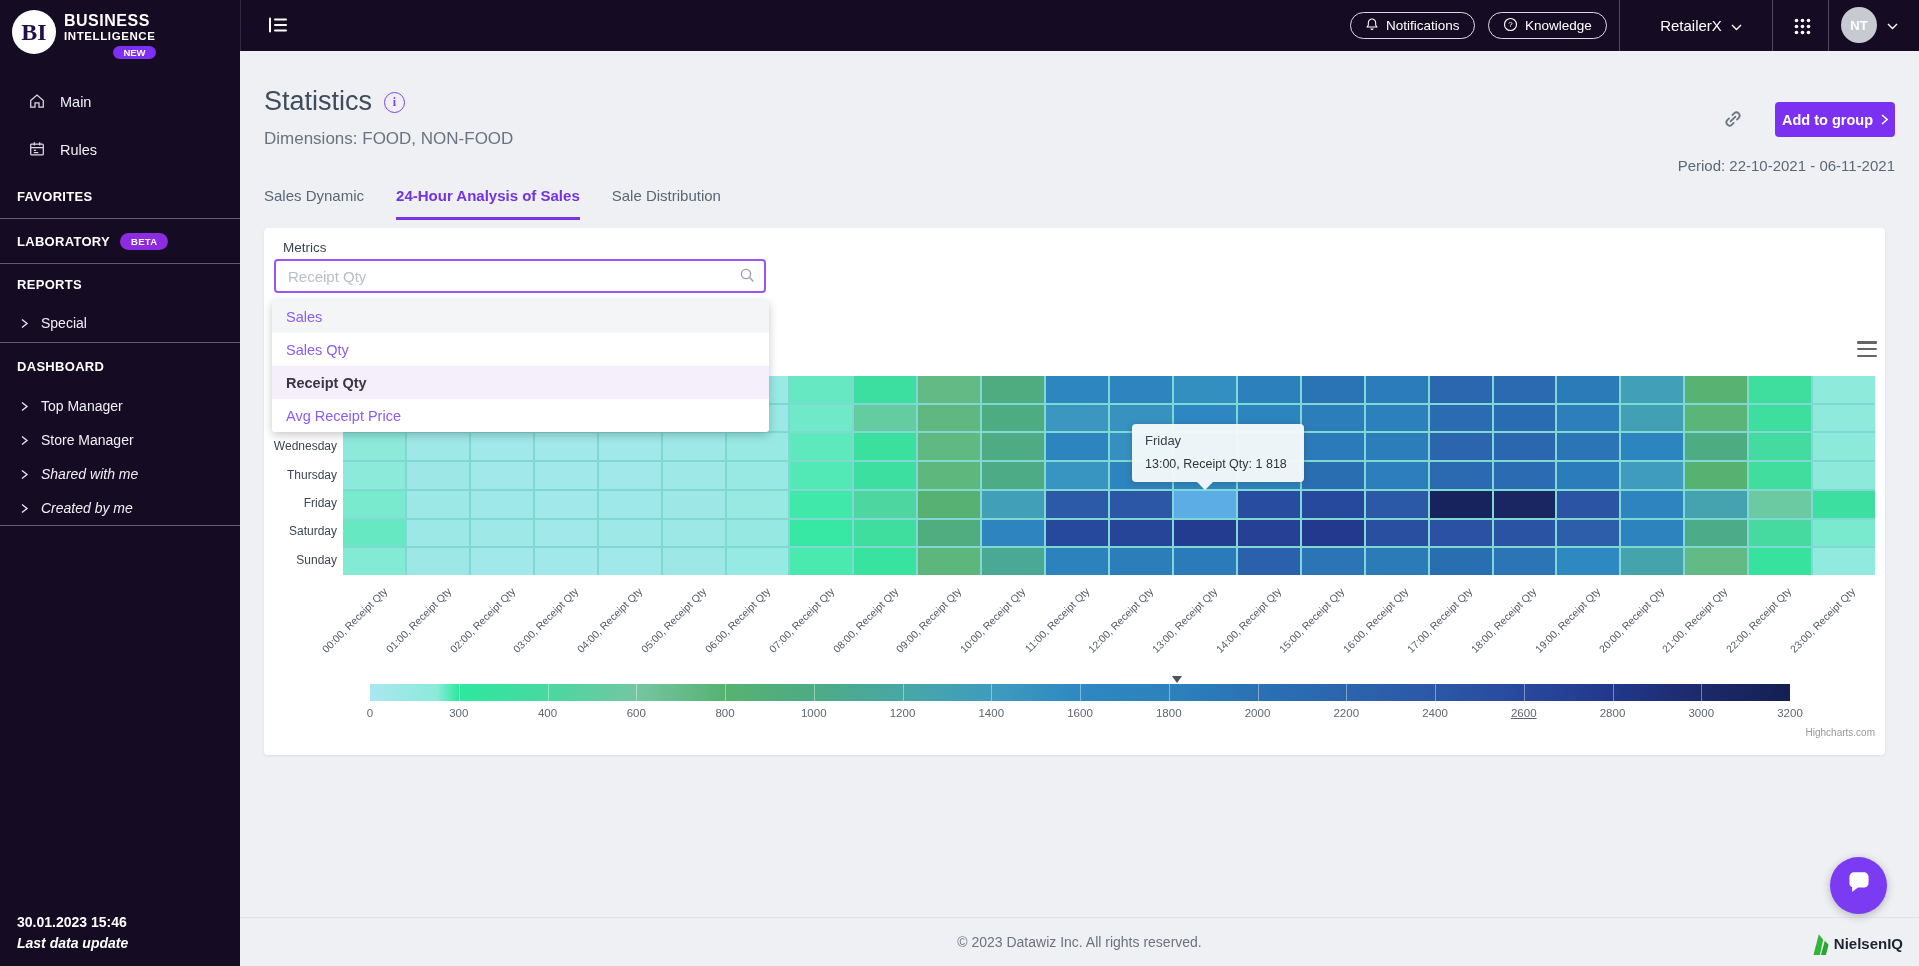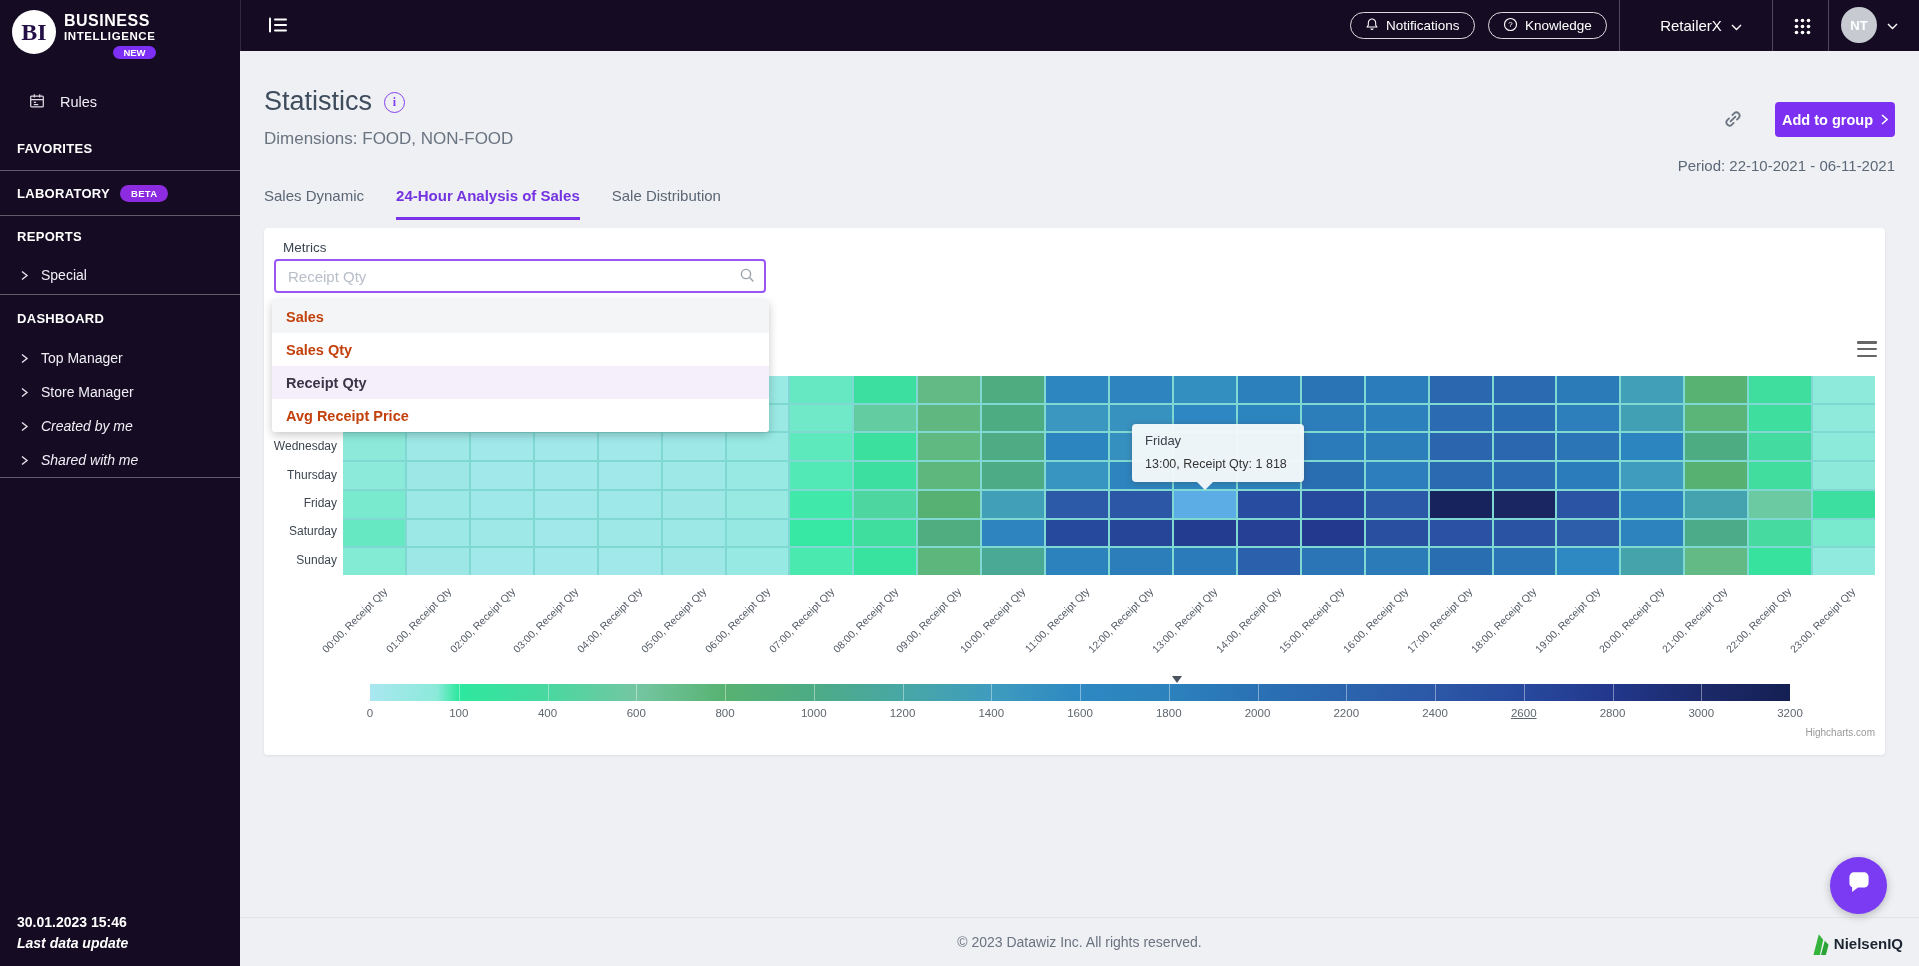--- a/index.html
+++ b/index.html
@@ -57,21 +57,21 @@
   .card{position:absolute;left:264px;top:228px;width:1621px;height:527px;background:#fff;border-radius:4px;
     box-shadow:0 1px 3px rgba(16,24,40,.08);z-index:1;}
   .metrics-label{position:absolute;left:19px;top:12px;font-size:13.5px;color:#3a4450;}
   .metrics-input-wrap{position:absolute;left:10px;top:31px;width:492px;height:34px;}
   .metrics-input{width:100%;height:100%;box-sizing:border-box;border:2px solid #9a55f5;border-radius:4px;
     padding:0 34px 0 12px;font-size:15px;color:#3a4450;outline:none;font-family:"Liberation Sans",sans-serif;}
   .metrics-input::placeholder{color:#b8bec8;}
   .search-icon{position:absolute;right:10px;top:8px;}
   .dropdown{position:absolute;left:8px;top:72px;width:497px;background:#fff;border-radius:3px;
     box-shadow:0 3px 10px rgba(0,0,0,.22);z-index:30;}
-  .opt{height:33px;display:flex;align-items:center;padding-left:14px;font-size:14.5px;color:#c2410c;cursor:pointer;font-weight:bold;}
+  .opt{height:33px;display:flex;align-items:center;padding-left:14px;font-size:14.5px;color:#8b5cf6;cursor:pointer;}
   .opt.opt-hover{background:#f4f5f6;}
   .opt.opt-selected{background:#f5eefb;color:#3a3547;font-weight:700;}
   .chart-menu{position:absolute;left:1593px;top:113px;width:20px;height:16px;cursor:pointer;display:flex;flex-direction:column;justify-content:space-between;}
   .chart-menu i{display:block;height:2.5px;background:#666;border-radius:1px;}
   
   #heatmap-grid{position:absolute;left:79px;top:148px;width:1532px;height:199px;
     display:grid;grid-template-columns:repeat(24,1fr);grid-template-rows:repeat(7,1fr);
     gap:2px;background:#7fd9d2;}
   .hm-cell{cursor:pointer;}
   .hm-cell.hm-hover{background:#5cade6 !important;}
@@ -107,20 +107,28 @@
 <div class="sidebar">
   <div class="logo-row">
     <div class="logo-circle">BI</div>
     <div class="logo-text">
       <div class="logo-line1">BUSINESS</div>
       <div class="logo-line2">INTELLIGENCE</div>
       <span class="logo-badge">NEW</span>
     </div>
   </div>
   <div style="margin-top:10px;">
+    <div class="side-item">
+      <span>
+        <svg width="18" height="18" viewBox="0 0 20 20">
+            <path d="M3 9.5 10 3.3 17 9.5 V16.7 H12.2 V12.2 H7.8 V16.7 H3z" fill="none" stroke="#dcd9e2" stroke-width="1.4"></path>
+          </svg>
+      </span>
+      <span class="lbl">Main</span>
+    </div>
     <div class="side-item">
       <span>
         <svg width="18" height="18" viewBox="0 0 20 20" fill="none" stroke="#dcd9e2" stroke-width="1.4">
             <rect x="3" y="4.5" width="14" height="12" rx="1"></rect>
             <line x1="3" y1="8.5" x2="17" y2="8.5"></line>
             <line x1="7" y1="2.5" x2="7" y2="6"></line>
             <line x1="13" y1="2.5" x2="13" y2="6"></line>
             <line x1="6.5" y1="11.5" x2="9" y2="11.5"></line>
             <line x1="6.5" y1="14" x2="11.5" y2="14"></line>
           </svg>
@@ -167,29 +175,29 @@
         </svg>
       </span>
     <span class="lbl">Store Manager</span>
   </div>
   <div class="side-sub italic">
     <span class="chev-r">
         <svg width="9" height="11" viewBox="0 0 9 11" fill="none" stroke="#e6e3ec" stroke-width="1.4">
           <polyline points="2,1.5 7,5.5 2,9.5"></polyline>
         </svg>
       </span>
-    <span class="lbl">Created by me</span>
+    <span class="lbl">Shared with me</span>
   </div>
   <div class="side-sub italic">
     <span class="chev-r">
         <svg width="9" height="11" viewBox="0 0 9 11" fill="none" stroke="#e6e3ec" stroke-width="1.4">
           <polyline points="2,1.5 7,5.5 2,9.5"></polyline>
         </svg>
       </span>
-    <span class="lbl">Shared with me</span>
+    <span class="lbl">Created by me</span>
   </div>
   <hr class="side-divider">
   <div class="side-footer">
     <div class="dt">30.01.2023 15:46</div>
     <div class="lu">Last data update</div>
   </div>
 </div>
 
 <div class="topbar">
   <span class="collapse-btn">
@@ -507,21 +515,21 @@
 
   <div class="hm-tooltip">
     <div class="tt-title">Friday</div>
     <div class="tt-line"><b>13:00, Receipt Qty:</b> <span>1 818</span></div>
     <div class="tt-arrow"></div>
   </div>
 
   <div id="legend-bar" style="background: linear-gradient(to right, rgb(169, 231, 240) 0%, rgb(140, 234, 218) 4.69%, rgb(45, 232, 158) 6.25%, rgb(73, 216, 160) 12.5%, rgb(116, 198, 162) 18.75%, rgb(87, 178, 113) 25%, rgb(77, 171, 133) 31.25%, rgb(71, 167, 165) 37.5%, rgb(63, 156, 190) 43.75%, rgb(46, 136, 194) 50%, rgb(44, 130, 189) 56.25%, rgb(42, 113, 180) 62.5%, rgb(43, 100, 173) 68.75%, rgb(44, 87, 167) 75%, rgb(39, 73, 157) 81.25%, rgb(34, 55, 139) 87.5%, rgb(28, 42, 107) 93.75%, rgb(20, 31, 82) 100%);"></div>
   <div id="legend-extras">
       <div class="legend-tick" style="left: 81px;">0</div>
-      <div class="legend-tick" style="left: 169.75px;">100</div>
+      <div class="legend-tick" style="left: 169.75px;">300</div>
       <div class="legend-sep" style="left: 194.75px;"></div>
       <div class="legend-tick" style="left: 258.5px;">400</div>
       <div class="legend-sep" style="left: 283.5px;"></div>
       <div class="legend-tick" style="left: 347.25px;">600</div>
       <div class="legend-sep" style="left: 372.25px;"></div>
       <div class="legend-tick" style="left: 436px;">800</div>
       <div class="legend-sep" style="left: 461px;"></div>
       <div class="legend-tick" style="left: 524.75px;">1000</div>
       <div class="legend-sep" style="left: 549.75px;"></div>
       <div class="legend-tick" style="left: 613.5px;">1200</div>

